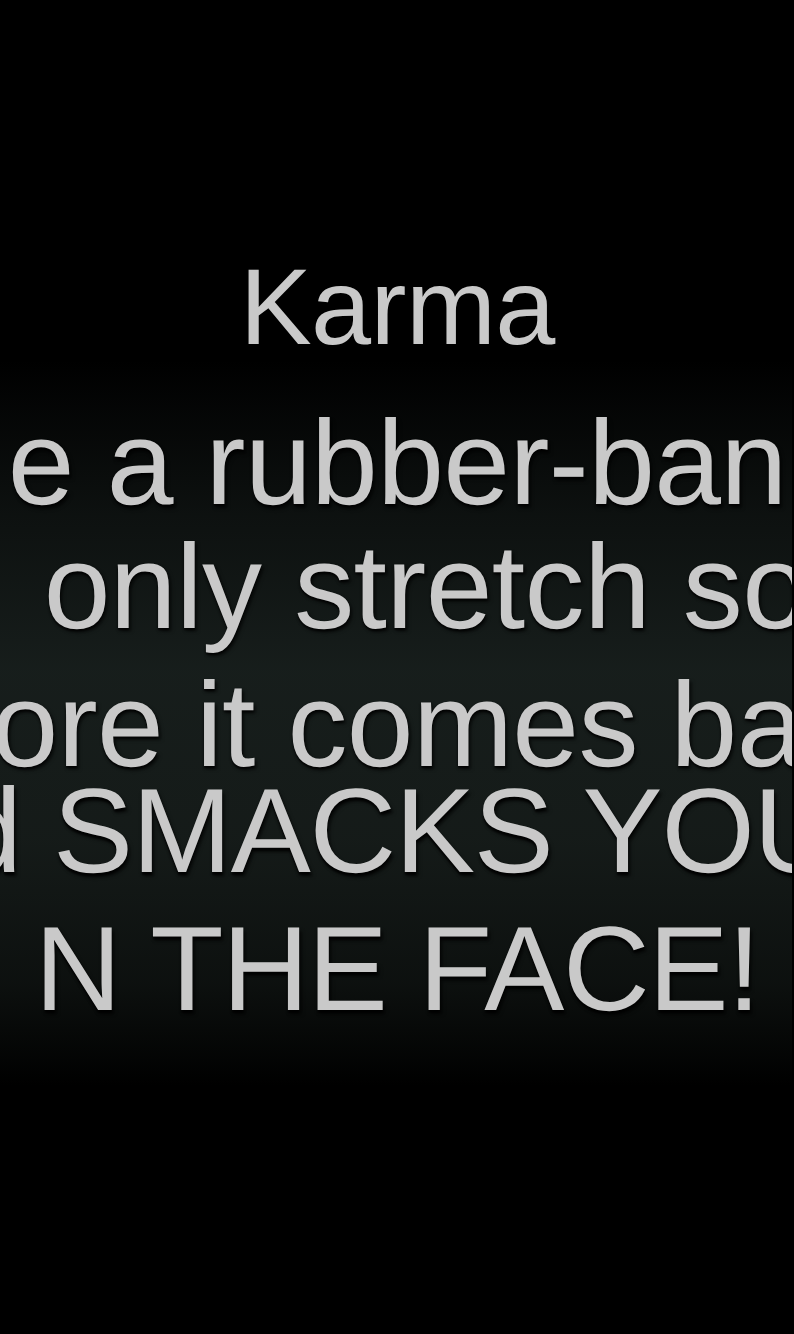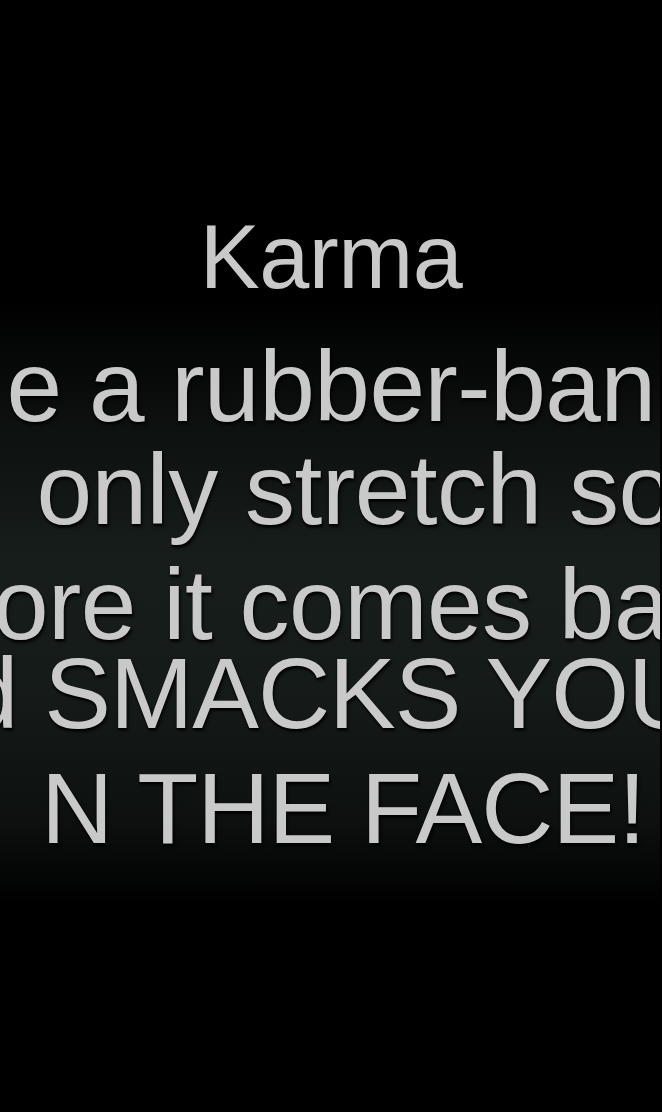--- a/index.html
+++ b/index.html
@@ -86,21 +86,21 @@
     left: 50%;
     transform: translateX(-50%);
     font-size: 100px;
     line-height: 112px;
   }
 
   .line-2 { top: 318px; margin-top: 12px; }
   .line-3 { top: 433px; margin-left: 24px; }
   .line-4 { top: 548px; }
   .line-5 { top: 637px; }
-  .line-6 { top: 752px; margin-left: 12px; }
+  .line-6 { top: 752px; }
 
   
   .line-5, .line-6 { letter-spacing: -1px; }
 </style>
 </head>
 <body>
 
 <div class="meme-canvas">
 
   <div class="bg-glow"></div>

